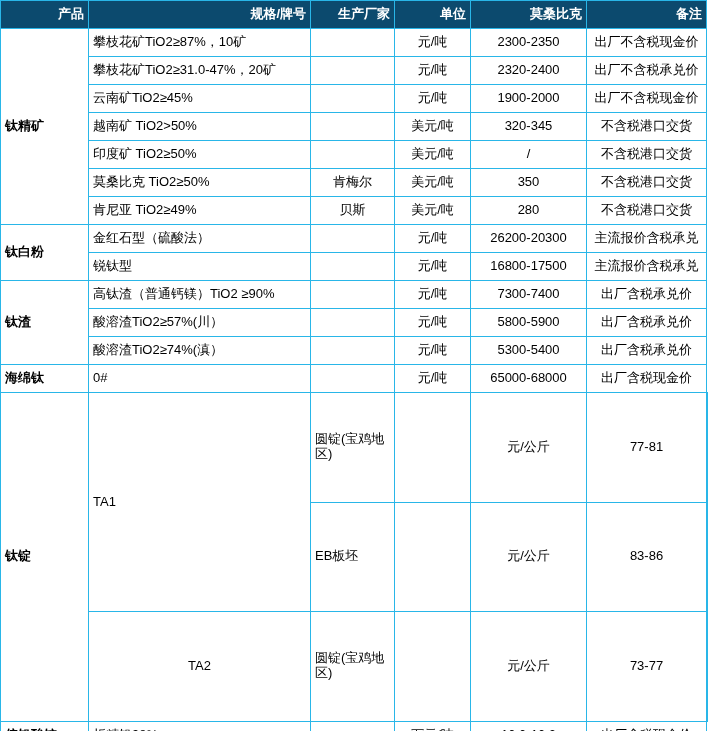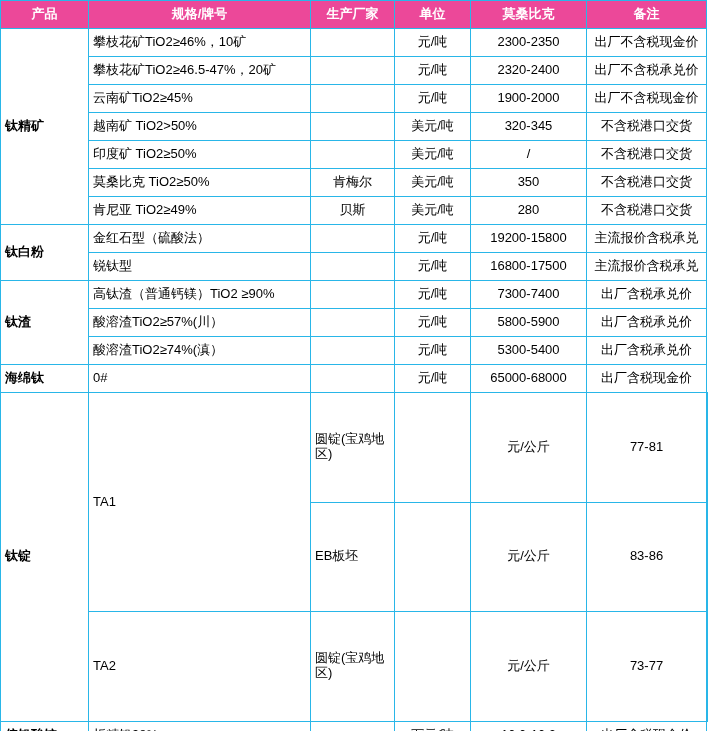--- a/index.html
+++ b/index.html
@@ -21,24 +21,24 @@
   }
   #price-table td, #price-table th {
     border: 1px solid #29b6e8;
     font-size: 13px;
     line-height: 1.15;
     padding: 2px 4px;
     vertical-align: middle;
     box-sizing: border-box;
   }
   thead th {
-    background: #ec4899;
+    background: #0c4a6e;
     color: #ffffff;
     font-weight: bold;
-    text-align: center;
+    text-align: right;
     height: 26px;
     font-size: 13.5px;
   }
   td.group {
     text-align: left;
     font-weight: bold;
     font-size: 13.5px;
   }
   td.spec {
     text-align: left;
@@ -77,28 +77,28 @@
       <th colspan="1">规格/牌号</th>
       <th>生产厂家</th>
       <th>单位</th>
       <th>莫桑比克</th>
       <th>备注</th>
     </tr>
   </thead>
   <tbody id="table-body">
       <tr>
         <td class="group" rowspan="7">钛精矿</td>
-        <td class="spec" colspan="1">攀枝花矿TiO2≥46%，10矿</td>
+        <td class="spec" colspan="1">攀枝花矿TiO2≥87%，10矿</td>
         <td class="maker"></td>
         <td class="unit">元/吨</td>
         <td class="price">2300-2350</td>
         <td class="remark">出厂不含税现金价</td>
       </tr>
       <tr>
-        <td class="spec" colspan="1">攀枝花矿TiO2≥46.5-47%，20矿</td>
+        <td class="spec" colspan="1">攀枝花矿TiO2≥31.0-47%，20矿</td>
         <td class="maker"></td>
         <td class="unit">元/吨</td>
         <td class="price">2320-2400</td>
         <td class="remark">出厂不含税承兑价</td>
       </tr>
       <tr>
         <td class="spec" colspan="1">云南矿TiO2≥45%</td>
         <td class="maker"></td>
         <td class="unit">元/吨</td>
         <td class="price">1900-2000</td>
@@ -130,21 +130,21 @@
         <td class="maker">贝斯</td>
         <td class="unit">美元/吨</td>
         <td class="price">280</td>
         <td class="remark">不含税港口交货</td>
       </tr>
       <tr>
         <td class="group" rowspan="2">钛白粉</td>
         <td class="spec" colspan="1">金红石型（硫酸法）</td>
         <td class="maker"></td>
         <td class="unit">元/吨</td>
-        <td class="price">19200-15800</td>
+        <td class="price">26200-20300</td>
         <td class="remark">主流报价含税承兑</td>
       </tr>
       <tr>
         <td class="spec" colspan="1">锐钛型</td>
         <td class="maker"></td>
         <td class="unit">元/吨</td>
         <td class="price">16800-17500</td>
         <td class="remark">主流报价含税承兑</td>
       </tr>
       <tr>
@@ -187,21 +187,21 @@
         <td class="remark">出厂含税现金价</td>
       </tr>
       <tr>
         <td class="spec">EB板坯</td>
         <td class="maker"></td>
         <td class="unit">元/公斤</td>
         <td class="price">83-86</td>
         <td class="remark">出厂含税现金价</td>
       </tr>
       <tr>
-        <td class="spec" style="width: 90px;">TA2</td>
+        <td class="spec" style="width: 90px; text-align: center;">TA2</td>
         <td class="spec">圆锭(宝鸡地区)</td>
         <td class="maker"></td>
         <td class="unit">元/公斤</td>
         <td class="price">73-77</td>
         <td class="remark">出厂含税现金价</td>
       </tr>
       <tr>
         <td class="group" rowspan="1">偏钒酸铵</td>
         <td class="spec" colspan="1">折精钒98%</td>
         <td class="maker"></td>

